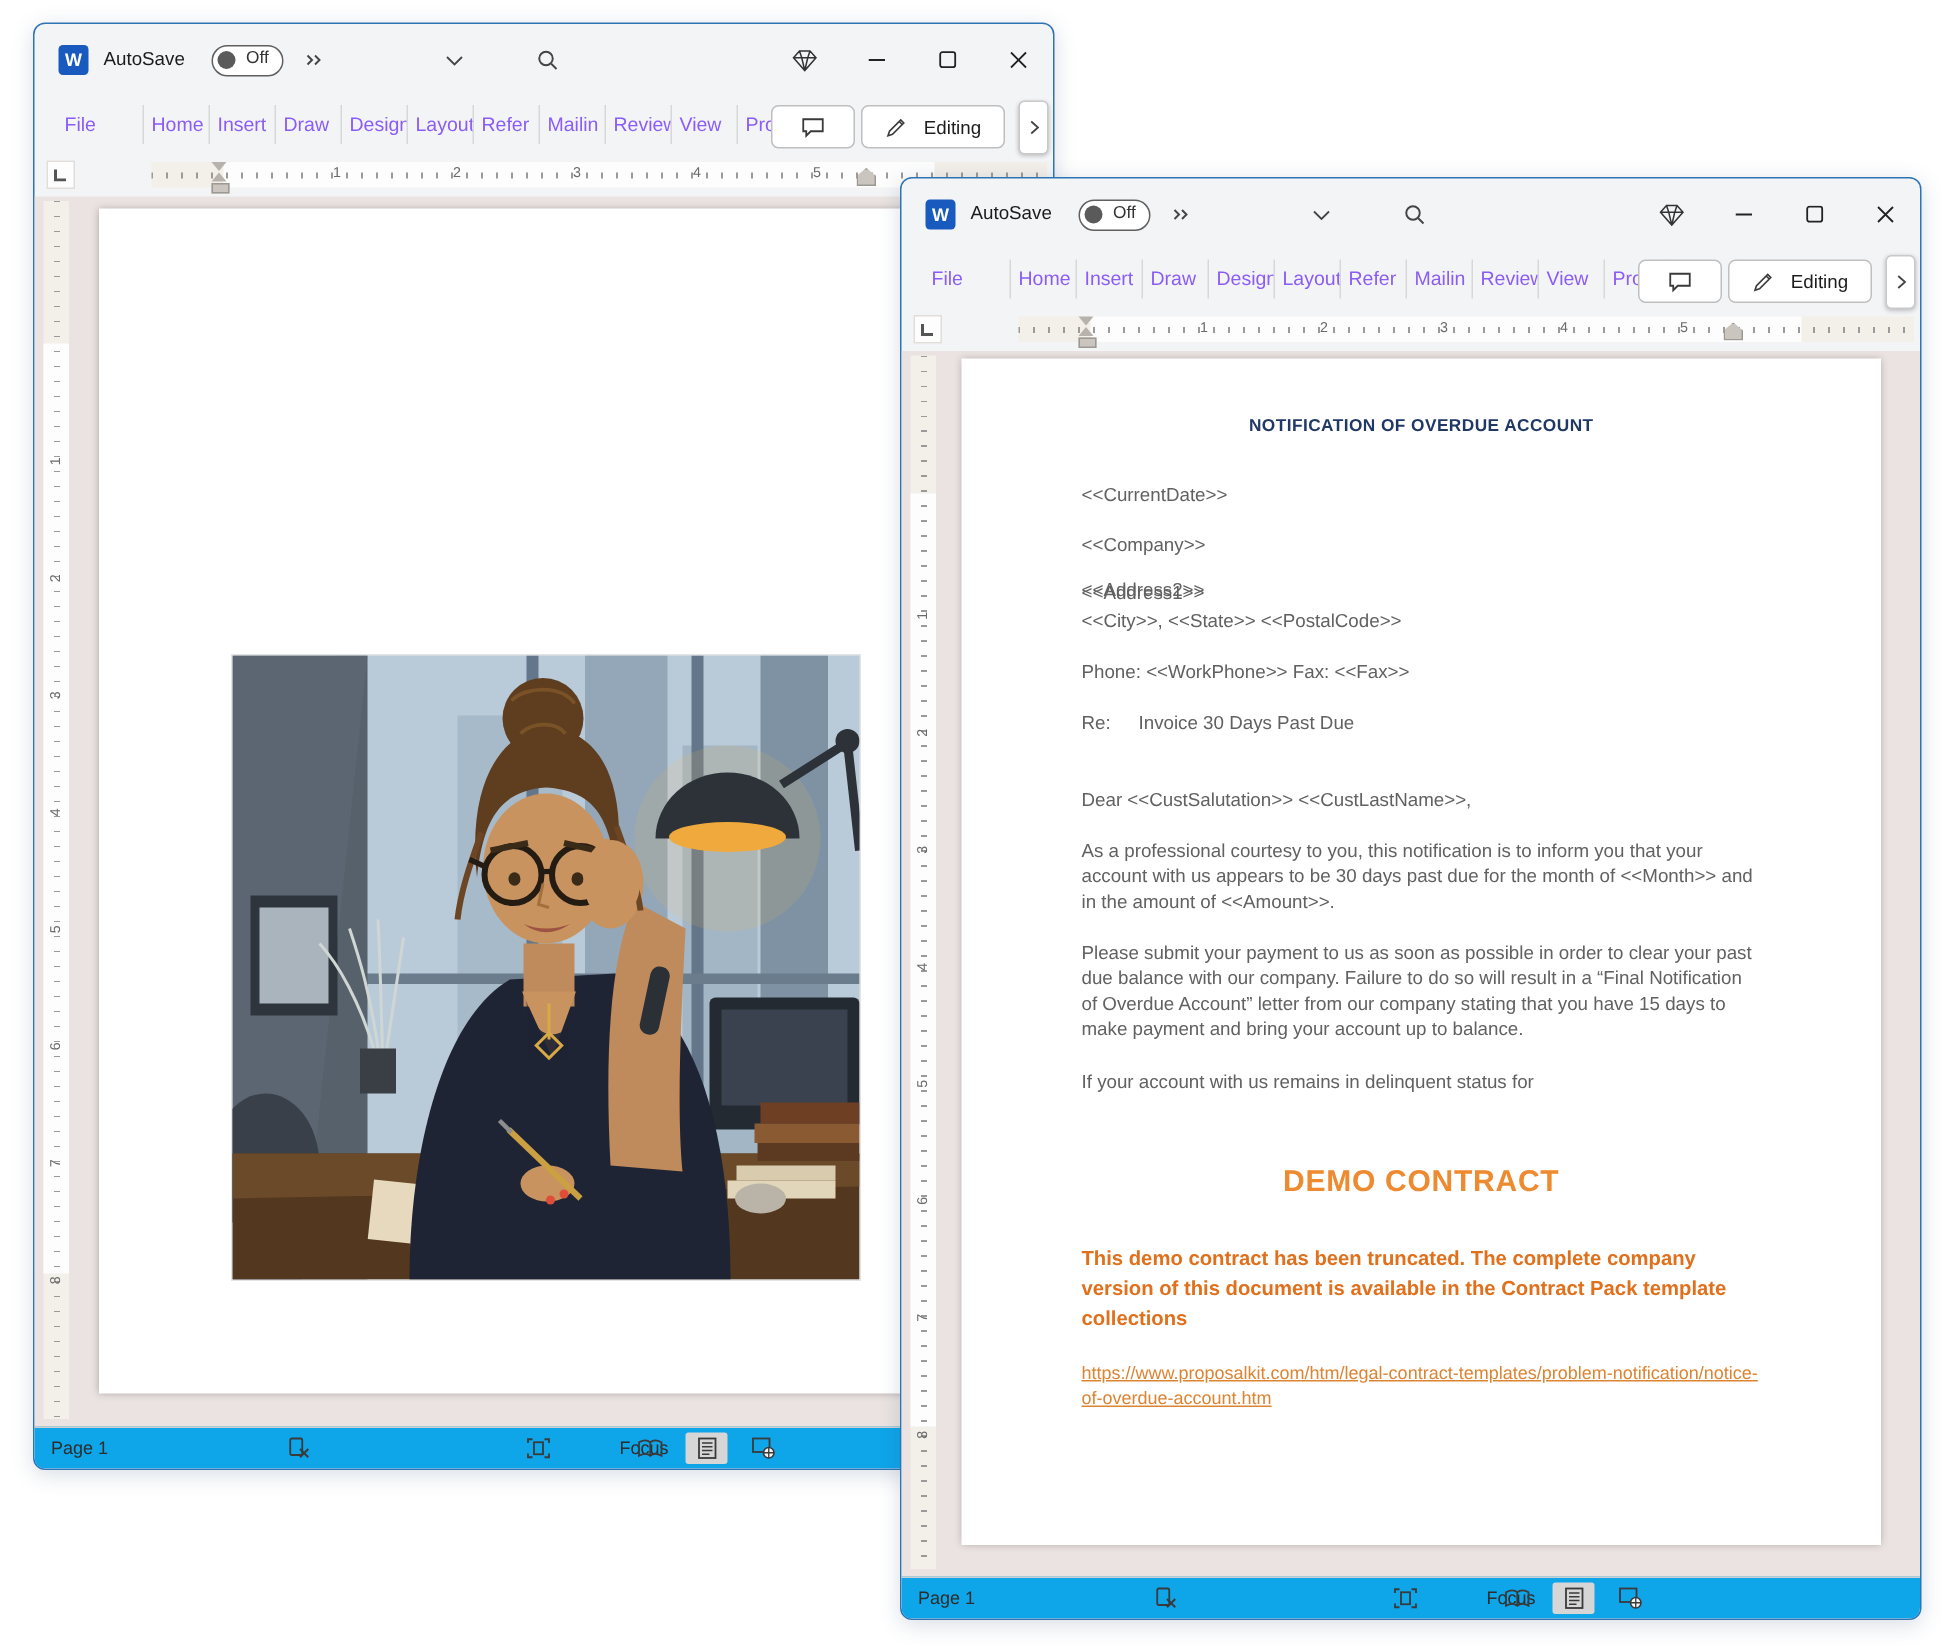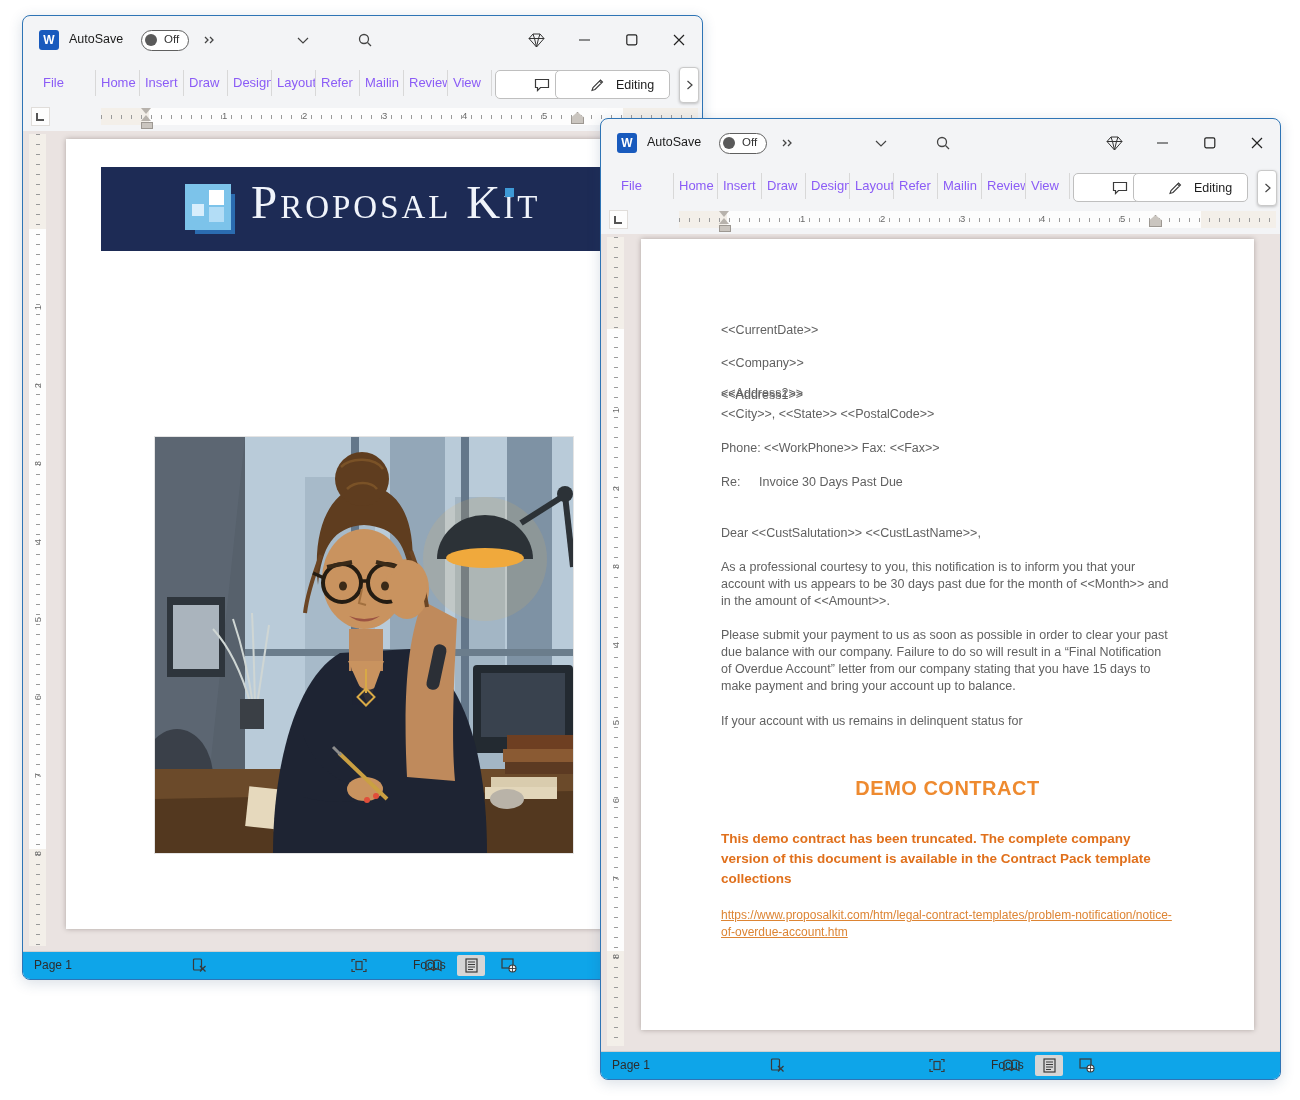--- a/index.html
+++ b/index.html
@@ -18,21 +18,21 @@
   .tb-ico{position:absolute;width:20px;height:20px;display:flex;align-items:center;justify-content:center;}
   .caption-btns{position:absolute;right:0;top:0;height:48px;display:flex;}
   .cap{width:47px;height:48px;display:flex;align-items:center;justify-content:center;color:#222;}
   
   .tabsrow{position:absolute;top:48px;left:0;right:0;height:38px;display:flex;align-items:center;padding-left:12px;}
   .tab{flex:0 0 38px;max-width:38px;overflow:hidden;white-space:nowrap;font-size:13px;color:#8b5cf6;
        padding:3px 0 3px 5px;border-right:1px solid #d8d8d8;height:20px;line-height:20px;}
   .tab.file{flex:0 0 52px;max-width:52px;padding-left:8px;}
   .tab.last{border-right:none;}
   .pill-btn{position:absolute;top:6px;height:27px;background:#fff;border:1px solid #bfbfbf;border-radius:5px;
-            display:flex;align-items:center;justify-content:center;gap:12px;font-size:12.5px;color:#1d1d1d;padding-left:19px;}
+            display:flex;align-items:center;justify-content:center;gap:12px;font-size:12.5px;color:#1d1d1d;}
   .comment-btn{right:132px;width:54px;}
   .editing-btn{right:32px;width:94px;}
   .more-btn{position:absolute;right:3px;top:3px;width:18px;height:34px;background:#fff;border:1px solid #c9c9c9;
             border-radius:4px;box-shadow:0 1px 3px rgba(0,0,0,.22);display:flex;align-items:center;justify-content:center;}
   
   .rulerrow{position:absolute;top:86px;left:0;right:0;height:29px;}
   .corner-tab{position:absolute;left:8px;top:5px;width:17px;height:17px;background:#fdfdfd;border:1px solid #e0ddda;
               display:flex;align-items:center;justify-content:center;}
   .hruler{position:absolute;left:78px;right:4px;top:6px;height:17px;background:#f3efe9;}
   .hruler .band{position:absolute;left:48px;width:474px;top:0;bottom:0;background:#fdfdfd;}
@@ -199,31 +199,20 @@
       <span class="vnum" style="top:246px;">2</span>
       <span class="vnum" style="top:324px;">3</span>
       <span class="vnum" style="top:402px;">4</span>
       <span class="vnum" style="top:480px;">5</span>
       <span class="vnum" style="top:558px;">6</span>
       <span class="vnum" style="top:636px;">7</span>
       <span class="vnum" style="top:714px;">8</span>
     </div>
 
     <div class="page" style="left:43px;top:8px;width:640px;height:790px;">
-      <div class="banner" style="background:#1d2b55;">
-        <div class="logo">
-          <div class="sq-back"></div>
-            <div class="sq-front"></div>
-          <div class="s1"></div>
-            <div class="s2"></div>
-            <div class="s3"></div>
-        </div>
-        <div class="brandtext">Proposal Kit</div>
-        <div class="idot"></div>
-      </div>
 
       <div class="illus">
         <svg width="418" height="416" viewBox="0 0 418 416">
           <rect x="0" y="0" width="418" height="416" fill="#8fa0ae"></rect>
           <rect x="70" y="0" width="348" height="335" fill="#b9cbd9"></rect>
           <rect x="150" y="40" width="70" height="295" fill="#a7bac9"></rect>
           <rect x="235" y="0" width="55" height="335" fill="#93a7b8"></rect>
           <rect x="300" y="60" width="50" height="275" fill="#a3b6c5"></rect>
           <rect x="352" y="0" width="45" height="335" fill="#7e92a4"></rect>
           <rect x="196" y="0" width="8" height="335" fill="#64778a"></rect>
@@ -452,20 +441,21 @@
       <span class="vnum" style="top:246px;">2</span>
       <span class="vnum" style="top:324px;">3</span>
       <span class="vnum" style="top:402px;">4</span>
       <span class="vnum" style="top:480px;">5</span>
       <span class="vnum" style="top:558px;">6</span>
       <span class="vnum" style="top:636px;">7</span>
       <span class="vnum" style="top:714px;">8</span>
     </div>
 
     <div class="page" style="left:40px;top:5px;width:613px;height:791px;">
+      <div class="fheading">NOTIFICATION OF OVERDUE ACCOUNT</div>
       <div class="letter">
         <div class="lt" style="top:83px;">&lt;&lt;CurrentDate&gt;&gt;</div>
         <div class="lt" style="top:116px;">&lt;&lt;Company&gt;&gt;</div>
         <div class="lt" style="top:148px;">&lt;&lt;Address1&gt;&gt;</div>
         <div class="lt" style="top:136px;margin-top:10px;">&lt;&lt;Address2&gt;&gt;</div>
         <div class="lt" style="top:167px;">&lt;&lt;City&gt;&gt;, &lt;&lt;State&gt;&gt;  &lt;&lt;PostalCode&gt;&gt;</div>
         <div class="lt" style="top:201px;">Phone: &lt;&lt;WorkPhone&gt;&gt;  Fax: &lt;&lt;Fax&gt;&gt;</div>
         <div class="lt" style="top:235px;">Re:</div>
         <div class="lt" style="top:235px;left:38px;">Invoice 30 Days Past Due</div>
         <div class="lt" style="top:286px;">Dear &lt;&lt;CustSalutation&gt;&gt; &lt;&lt;CustLastName&gt;&gt;,</div>

